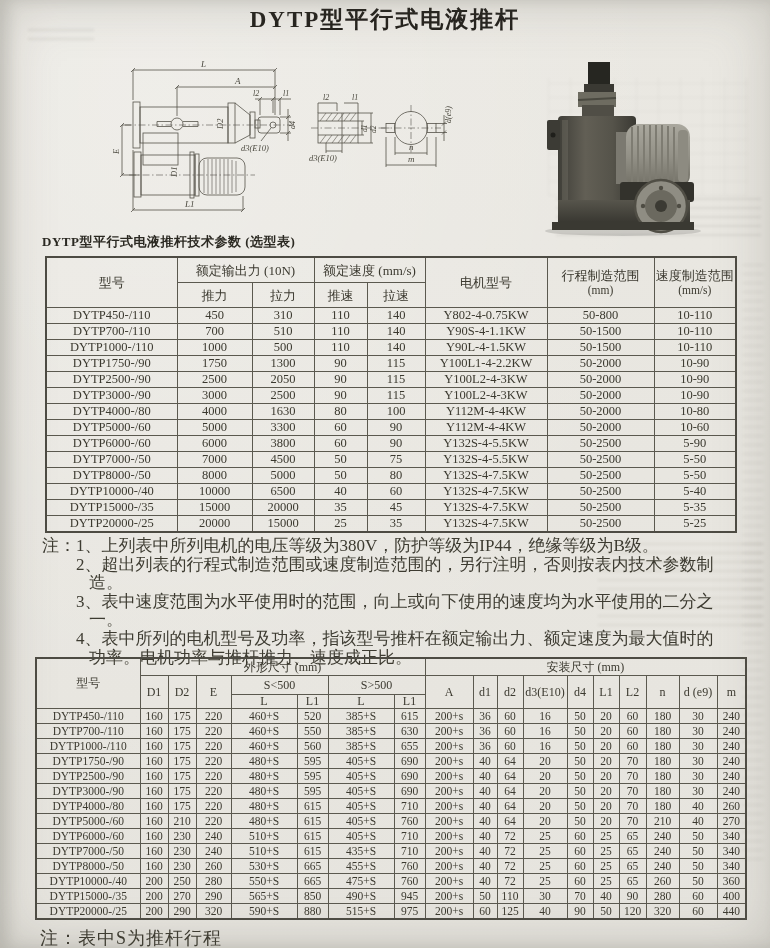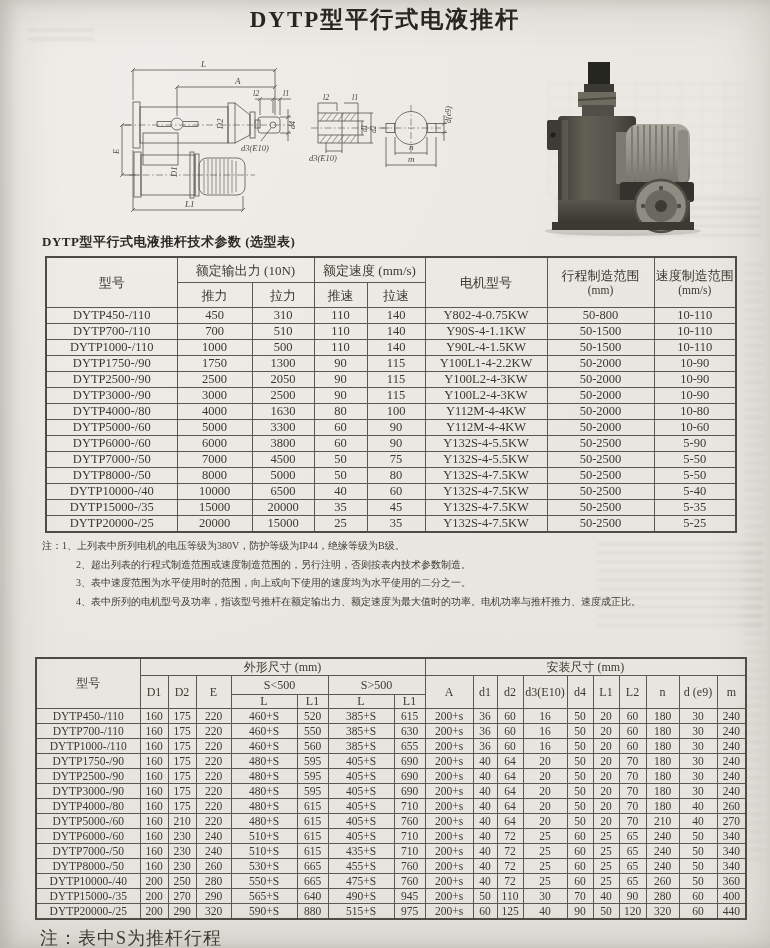--- a/index.html
+++ b/index.html
@@ -33,21 +33,21 @@
   .t1 thead tr th{ height:24px; line-height:15px; }
   .t1 td{ height:15px; line-height:15px; font-size:12.5px; }
   .t2{ left:35px; top:657px; width:710px; border:2px solid #4d4b43; font-size:11.5px; }
   .t2 th{ font-size:12px; line-height:13px;text-align:center; }
   .t2 thead tr.gr th{ height:16px; }
   .t2 thead tr.mid th{ height:18px; }
   .t2 thead tr.sub th{ height:13px; }
   .t2 td{ height:14px; line-height:14px; font-size:11.5px; }
   .unit{ font-size:11.5px; }
 
-  .notes{ position:absolute; left:42px; top:537px; width:678px; font-size:10px; line-height:18.6px; color:#3d3b31;}
+  .notes{ position:absolute; left:42px; top:537px; width:678px; font-size:17px; line-height:18.6px; color:#3d3b31;}
   .note-item{ margin-left:34px; padding-left:13px; text-indent:-13px;}
   .note-item.first{ margin-left:0; padding-left:38px; text-indent:-38px;}
   .footnote{ position:absolute; left:40px; top:926px; font-size:18px; color:#3b392f; letter-spacing:1px;}
 
   .drawing{ position:absolute; left:95px; top:55px; width:430px; height:175px;}
   .photo{ position:absolute; left:528px; top:56px; width:198px; height:180px;}
   svg text{ font-family:"Liberation Serif","DejaVu Serif",serif; font-style:italic; fill:#4b493f; }
 
   .smudge{ position:absolute; pointer-events:none; filter:blur(1.6px);
     background:repeating-linear-gradient(0deg,#6e6c62 0 2px,transparent 2px 9px); }
@@ -762,21 +762,21 @@
           <td>260</td>
           <td>50</td>
           <td>360</td>
         </tr>
         <tr>
           <td>DYTP15000-/35</td>
           <td>200</td>
           <td>270</td>
           <td>290</td>
           <td>565+S</td>
-          <td>640</td>
+          <td>850</td>
           <td>490+S</td>
           <td>945</td>
           <td>200+s</td>
           <td>50</td>
           <td>110</td>
           <td>30</td>
           <td>70</td>
           <td>40</td>
           <td>90</td>
           <td>280</td>

